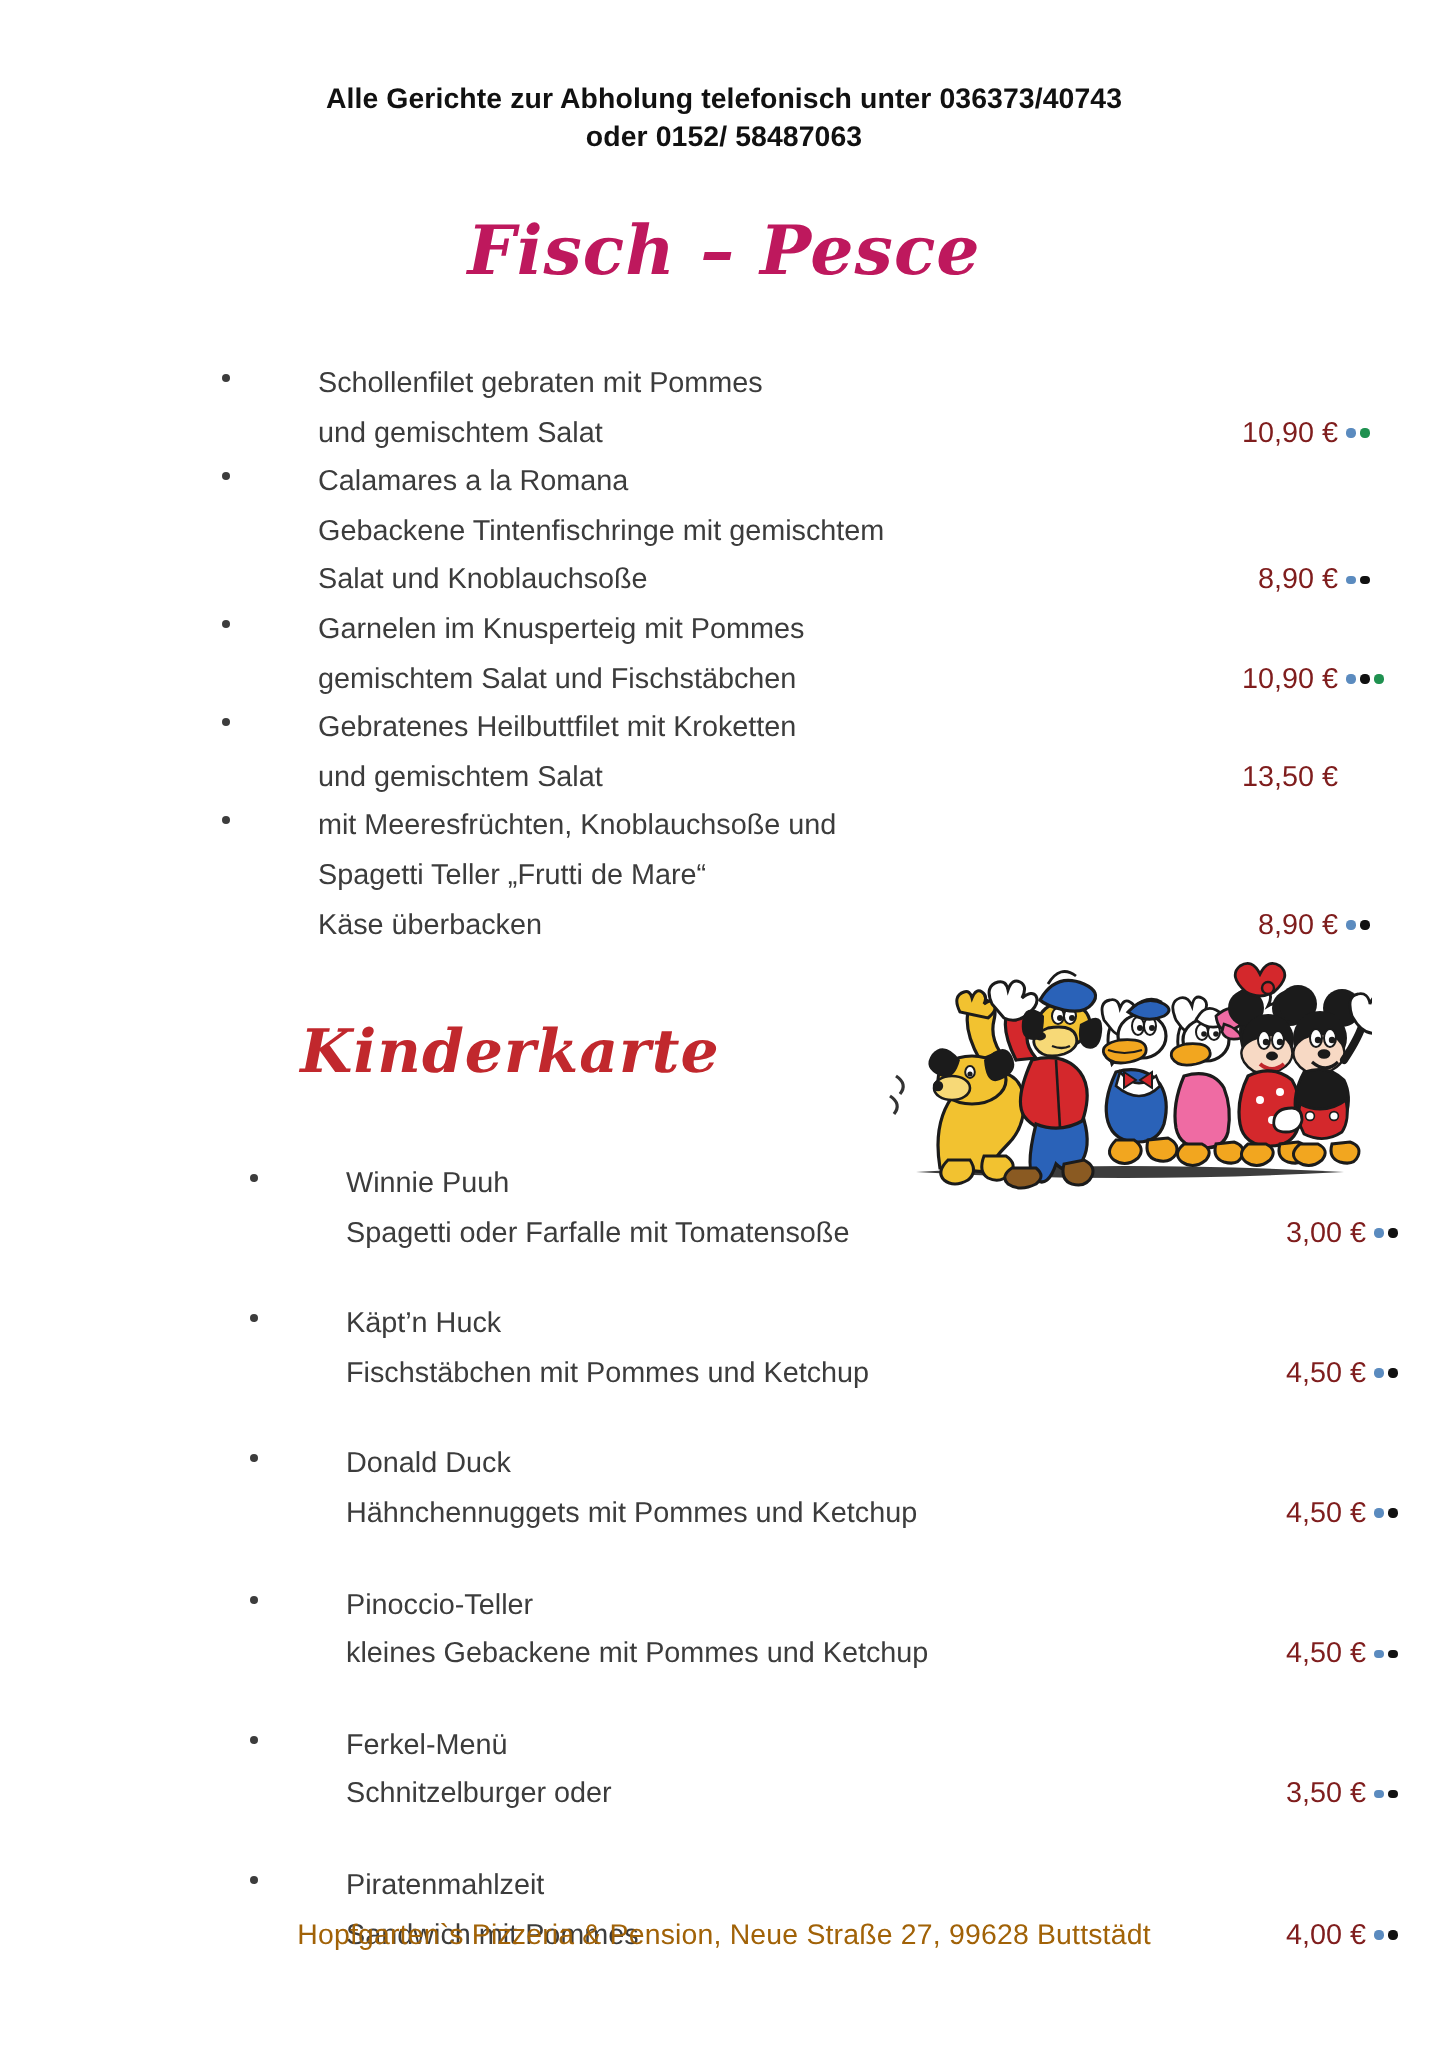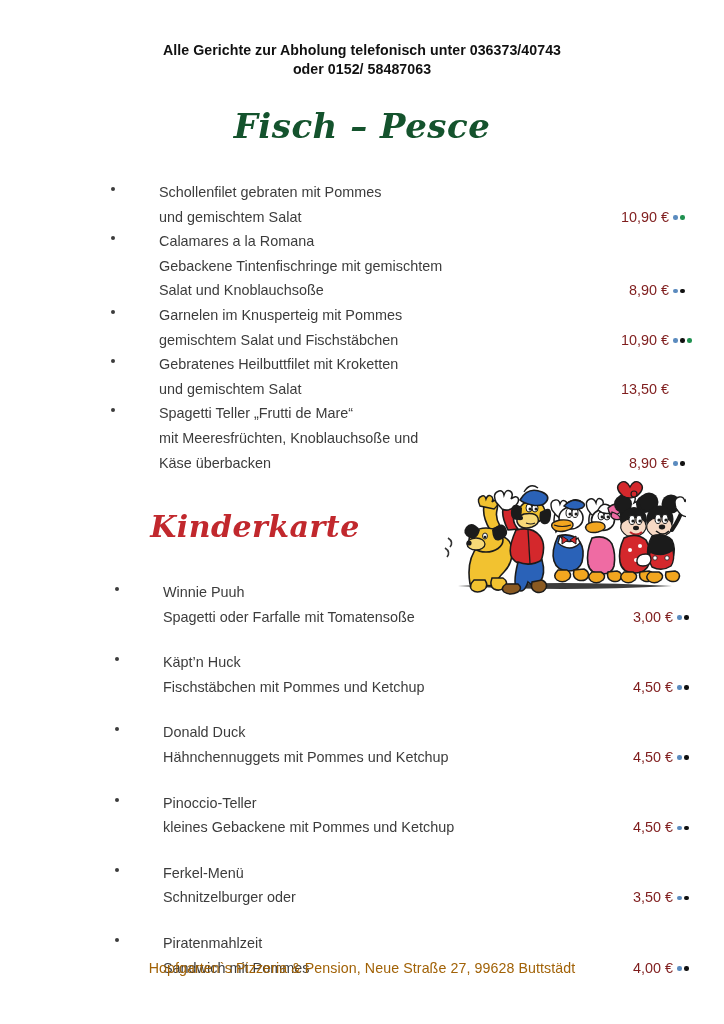--- a/index.html
+++ b/index.html
@@ -42,21 +42,21 @@
     text-align: center;
     font-family: "DejaVu Serif", "Liberation Serif", serif;
     font-style: italic;
     font-weight: bold;
     letter-spacing: 0.5px;
   }
   .heading-fisch {
     font-size: 34px;
     line-height: 38px;
     margin-top: 28px;
-    color: #14532d;
+    color: #be185d;
   }
   .heading-kinder {
     font-size: 30px;
     line-height: 34px;
     color: #c1282d;
     position: absolute;
     left: 0;
     top: 510px;
     width: 510px;
     text-align: center;
@@ -120,21 +120,21 @@
   }
   .dot.blue  { background: #5b8bbf; }
   .dot.black { background: #111111; }
   .dot.green { background: #1f9150; }
 
   
   .fish-block { position: absolute; left: 0; top: 180px; width: 724px; }
   .fish-block .menu-item { margin-bottom: 0; }
 
   
-  .kids-block { position: absolute; left: 4px; top: 580px; width: 632px; }
+  .kids-block { position: absolute; left: 14px; top: 580px; width: 632px; }
   .kids-block .menu-item { margin-bottom: 21px; }
 
   
   .footer {
     position: absolute;
     left: 0;
     top: 960px;
     width: 724px;
     text-align: center;
     font-family: "Liberation Sans", "DejaVu Sans", sans-serif;
@@ -182,22 +182,22 @@
         <span class="line"><span class="txt">Garnelen im Knusperteig mit Pommes</span></span>
         <span class="line"><span class="txt">gemischtem Salat und Fischstäbchen</span><span class="price">10,90 €</span><span class="dots"><span class="dot blue"></span><span class="dot black"></span><span class="dot green"></span></span></span>
       </li>
       <li class="menu-item">
         <span class="bullet"></span>
         <span class="line"><span class="txt">Gebratenes Heilbuttfilet mit Kroketten</span></span>
         <span class="line"><span class="txt">und gemischtem Salat</span><span class="price">13,50 €</span></span>
       </li>
       <li class="menu-item">
         <span class="bullet"></span>
+        <span class="line"><span class="txt">mit Meeresfrüchten, Knoblauchsoße und</span></span>
         <span class="line"><span class="txt">Spagetti Teller „Frutti de Mare“</span></span>
-        <span class="line"><span class="txt">mit Meeresfrüchten, Knoblauchsoße und</span></span>
         <span class="line"><span class="txt">Käse überbacken</span><span class="price">8,90 €</span><span class="dots"><span class="dot blue"></span><span class="dot black"></span></span></span>
       </li>
     </ul>
 
   <div class="section-heading heading-kinder">Kinderkarte</div>
 
   <div class="clipart">
     <svg viewBox="0 0 246 128" xmlns="http://www.w3.org/2000/svg" aria-hidden="true">
 
       <path d="M18 118 Q120 112 232 118 Q120 124 18 118 Z" fill="#1b1b1b" opacity="0.85"></path>

